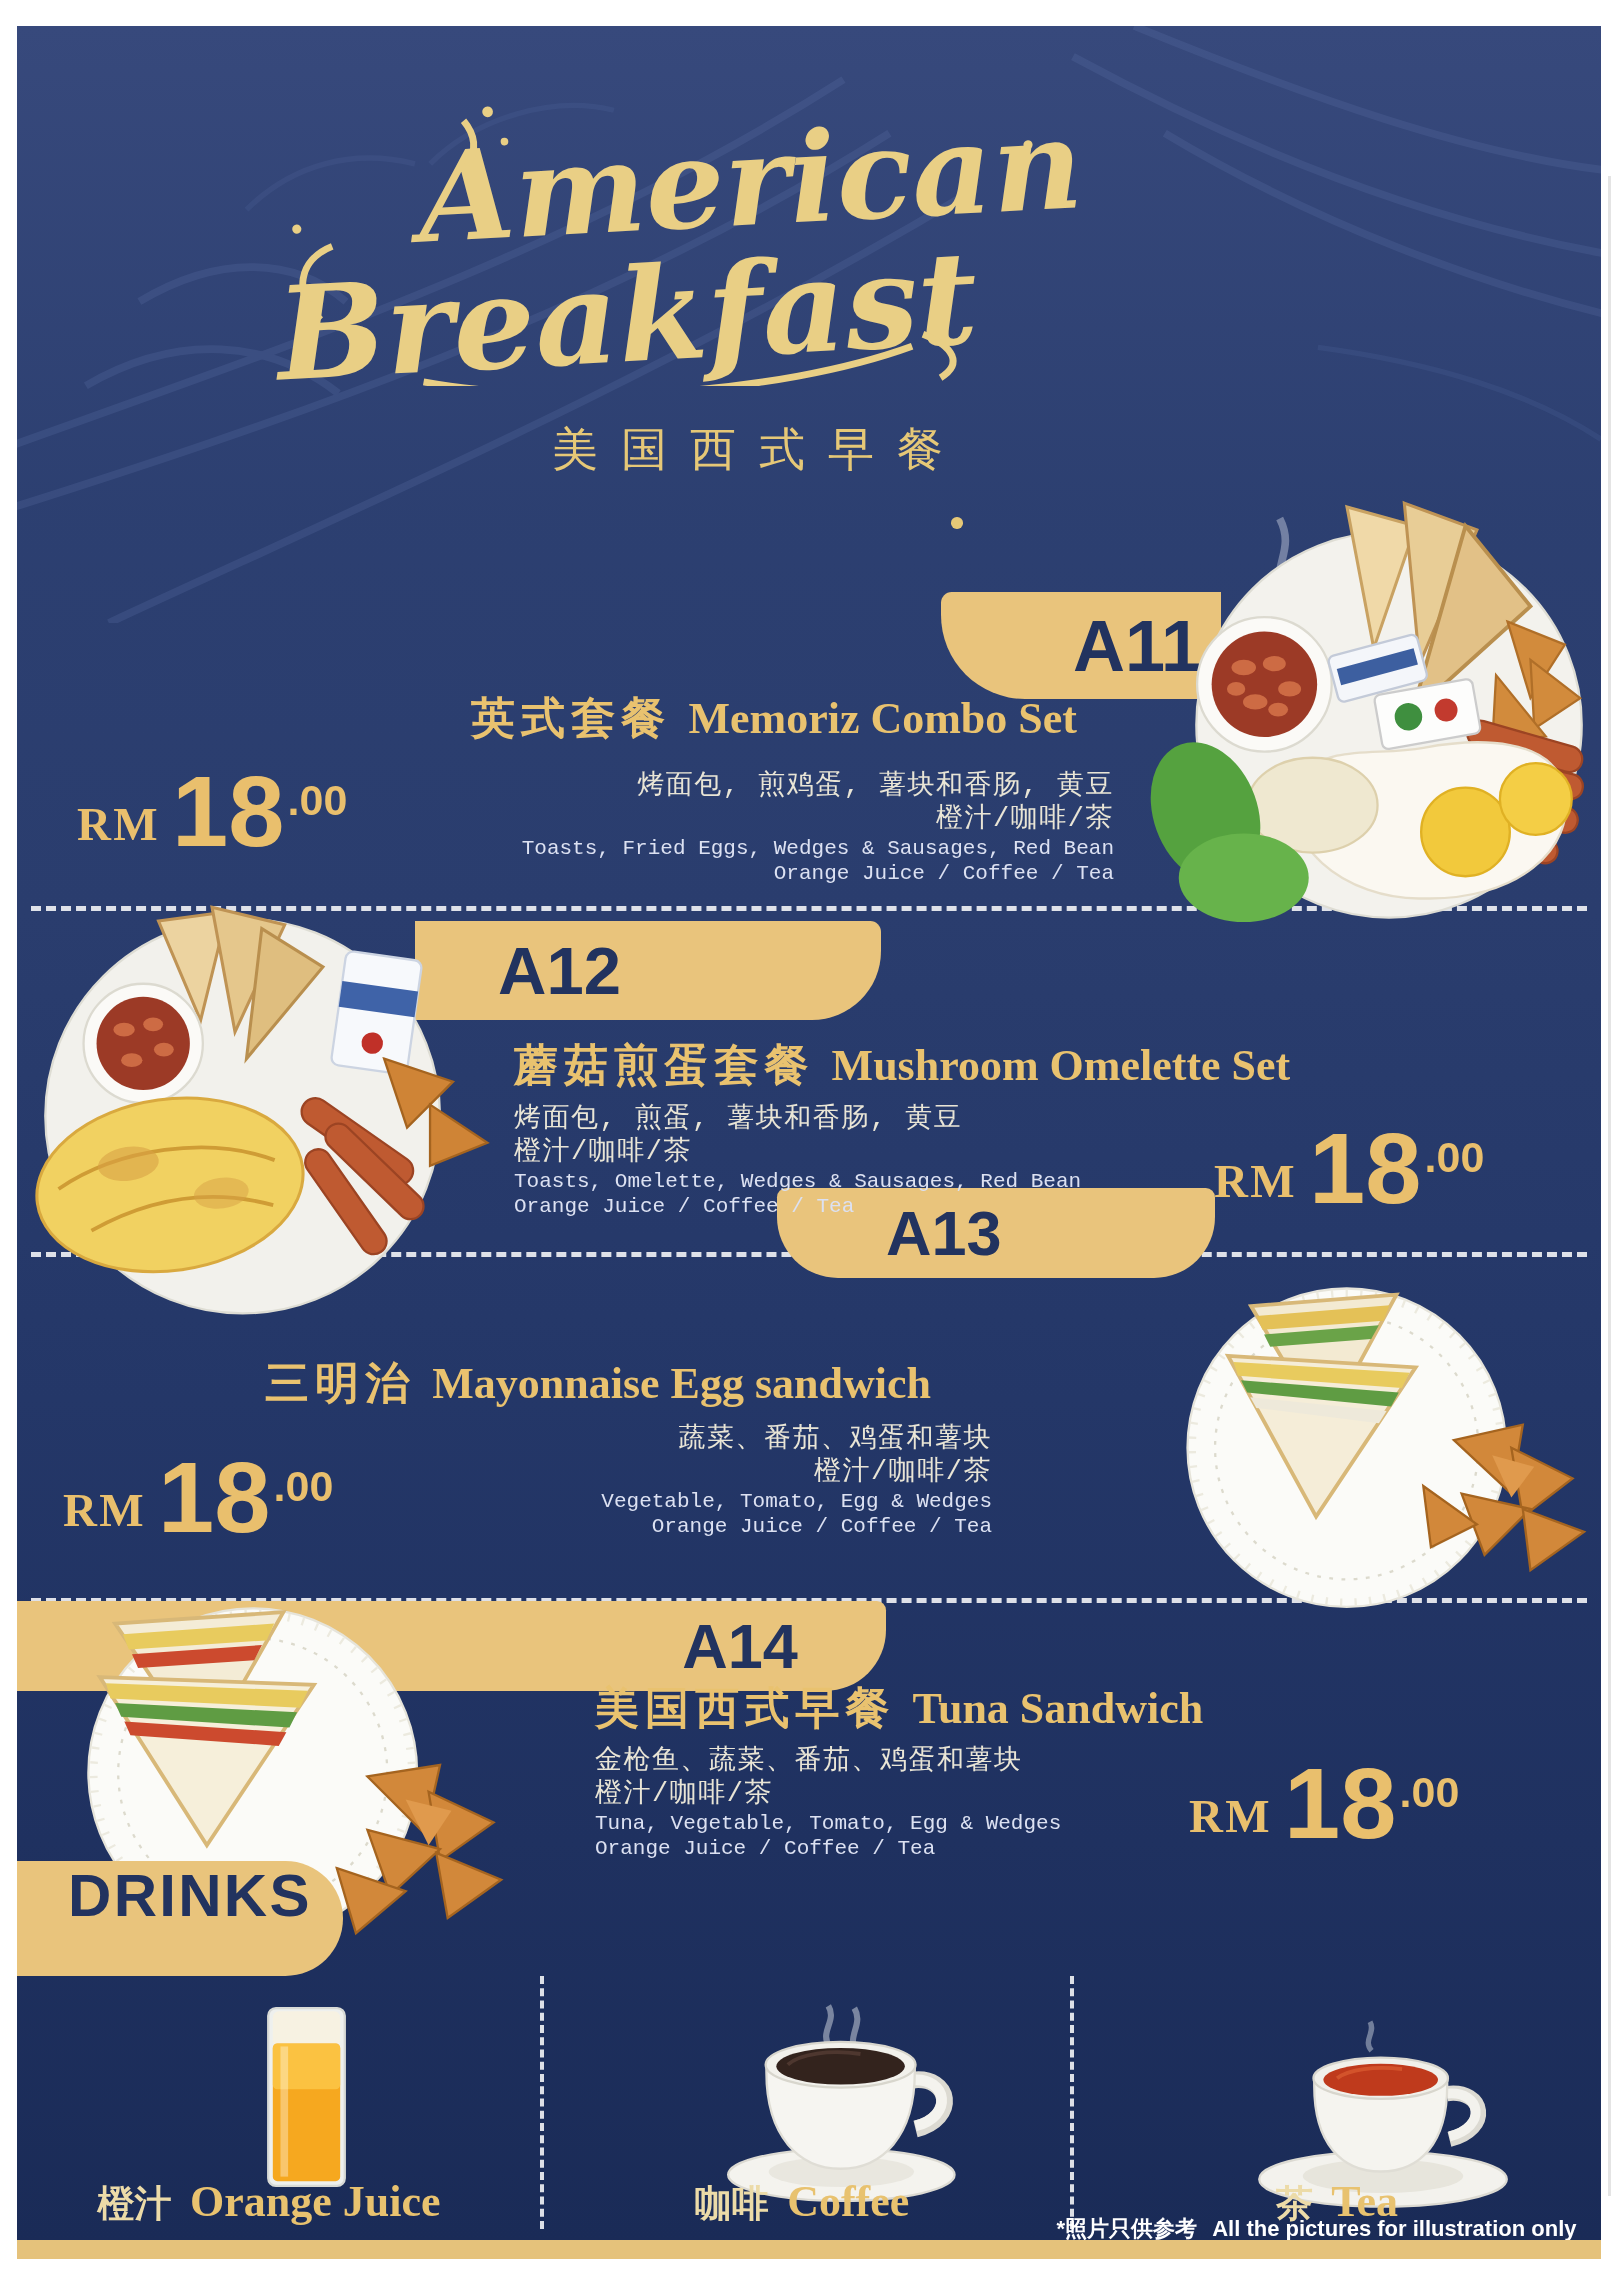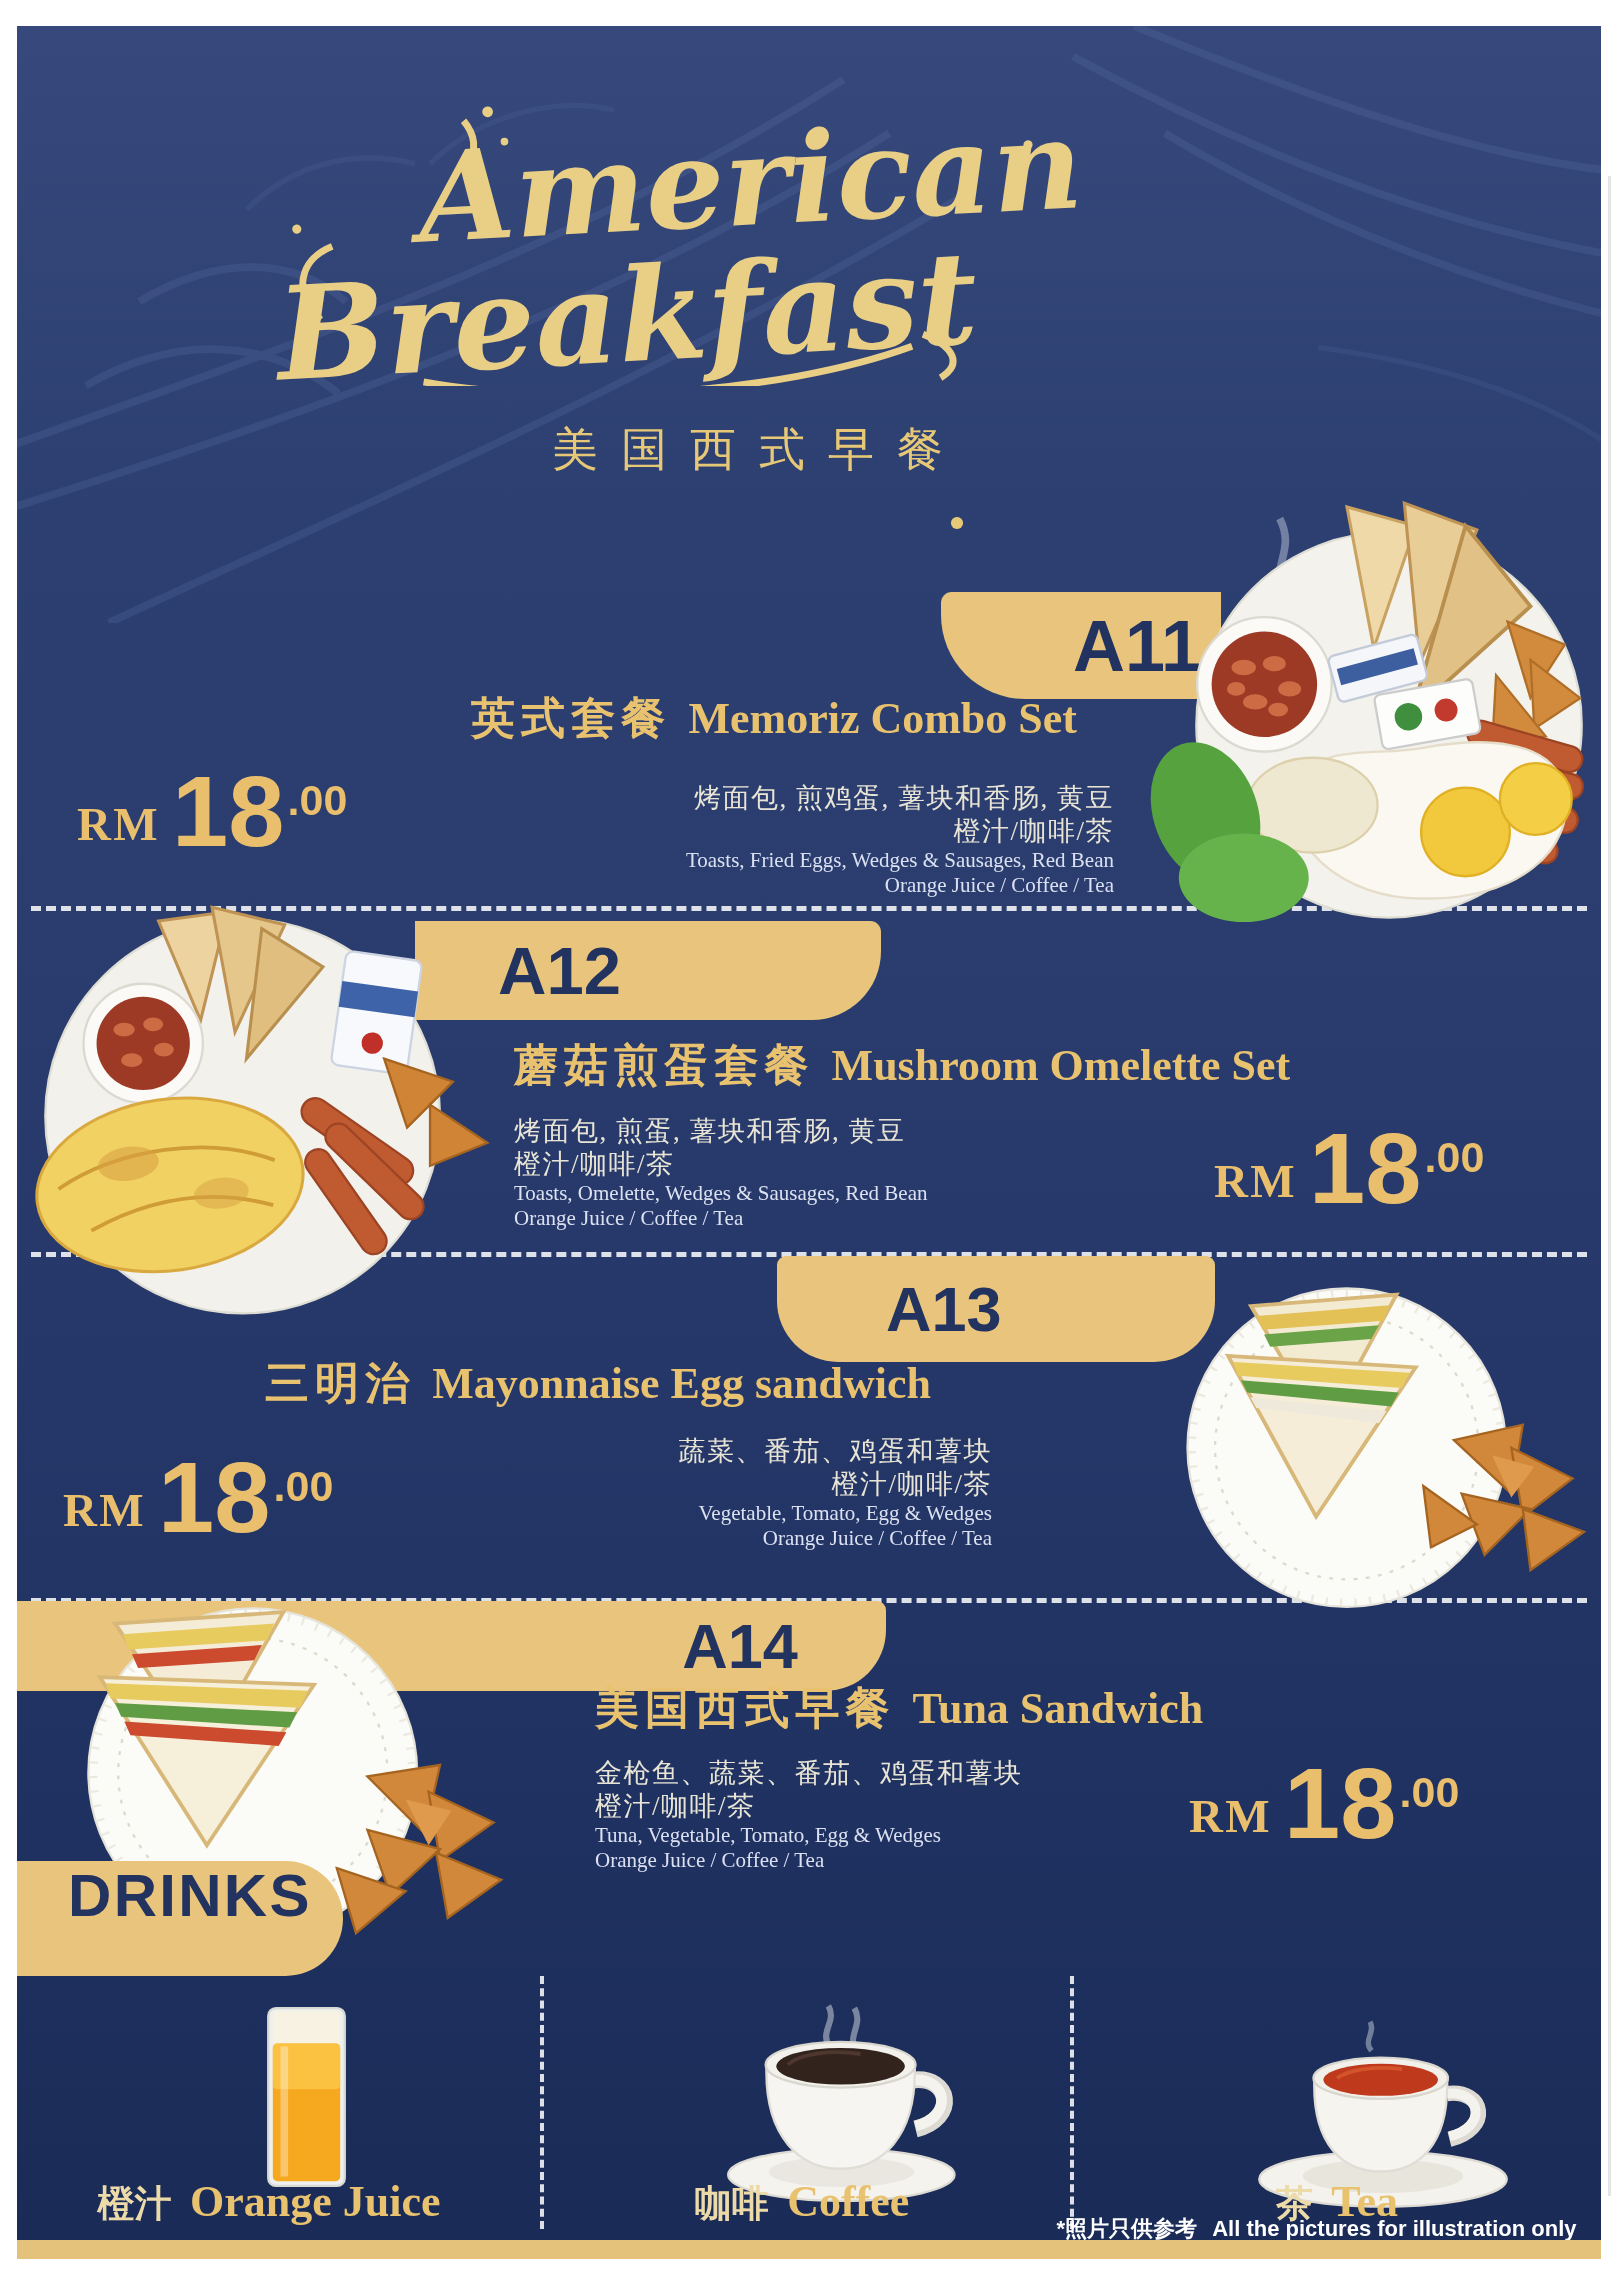--- a/index.html
+++ b/index.html
@@ -7,21 +7,21 @@
         font-family:"Liberation Sans",sans-serif;}
   .abs{position:absolute;}
   #card{left:17px;top:26px;width:1584px;height:2214px;overflow:hidden;
         background:linear-gradient(180deg,#37497c 0%,#30437560 22%,#2a3d6e 40%,#243768 62%,#1f3160 82%,#1a2b57 100%),#2a3d6e;}
   .hsep{left:13.8px;width:1556px;border-top:5.4px dashed rgba(255,255,255,.85);z-index:1;}
   .vsep{border-left:4.6px dashed rgba(255,255,255,.85);height:253px;top:1950px;z-index:1;}
   .badge{background:#e9c47c;display:flex;align-items:center;z-index:2;}
   .badge span{color:#22335f;font-family:"Liberation Sans",sans-serif;font-weight:bold;line-height:1;}
   .item-title{font-family:"Liberation Serif",serif;font-weight:bold;color:#e9c26f;white-space:nowrap;z-index:5;font-size:44px;}
   .item-title .cn{letter-spacing:6.1px;margin-right:17px;}
-  .desc{z-index:5;font-family:Liberation Serif, serif;line-height:1.22;margin-top:12px;}
+  .desc{z-index:5;font-family:Liberation Mono, monospace;line-height:1.22;}
   .desc .cn{display:block;font-size:27px;color:#e9e5d6;letter-spacing:1.5px;}
   .desc .en{display:block;font-size:21px;color:#dce1f2;}
   .price{display:flex;color:#e9bf6d;font-family:"Liberation Sans",sans-serif;font-weight:bold;z-index:5;}
   .price .cur{font-size:47px;margin-top:32px;letter-spacing:2.3px;font-family:Liberation Serif, serif;}
   .price .int{font-size:101px;line-height:.92;margin-left:12.2px;}
   .price .dec{font-size:43px;margin-top:10.7px;margin-left:3.1px;}
   #subtitle{font-family:"DejaVu Serif",serif;color:#e6c877;font-size:46px;letter-spacing:23px;text-align:center;z-index:5;}
   #subtitle-dot{width:11.5px;height:11.5px;border-radius:50%;background:#e6c877;z-index:5;}
   #drinks-banner{background:#e9c47c;border-radius:0 60px 60px 0;display:flex;align-items:flex-start;z-index:6;}
   #drinks-banner span{color:#22335f;font-weight:bold;font-size:60px;letter-spacing:2.3px;padding-left:51px;}
@@ -193,21 +193,21 @@
         <polygon points="480,210 570,240 510,300"></polygon>
           <polygon points="540,270 615,320 540,350"></polygon>
       </g>
       <g fill="#bf5a31" stroke="#9c4423" stroke-width="3">
         <rect x="360" y="300" width="170" height="36" rx="18" transform="rotate(35 445 318)"></rect>
         <rect x="385" y="340" width="165" height="34" rx="17" transform="rotate(44 467 357)"></rect>
         <rect x="350" y="380" width="160" height="34" rx="17" transform="rotate(55 430 397)"></rect>
       </g>
     </svg>
 
-    <div class="abs badge" style="left:760px;top:1230px;width:329px;height:106px;border-radius:9.2px 9.2px 61px 61px;padding-left:109px">
+    <div class="abs badge" style="left:760px;top:1162px;width:329px;height:90px;border-radius:9.2px 9.2px 61px 61px;padding-left:109px">
       <span style="font-size:63px">A13</span>
     </div>
     <div class="abs item-title" style="left:168px;top:1328px;width:826px;text-align:center">
       <span class="cn">三明治</span><span class="en">Mayonnaise Egg sandwich</span>
     </div>
     <div class="abs price" style="left:46px;top:1425px">
       <span class="cur">RM</span>
       <span class="int">18</span>
       <span class="dec">.00</span>
     </div>

